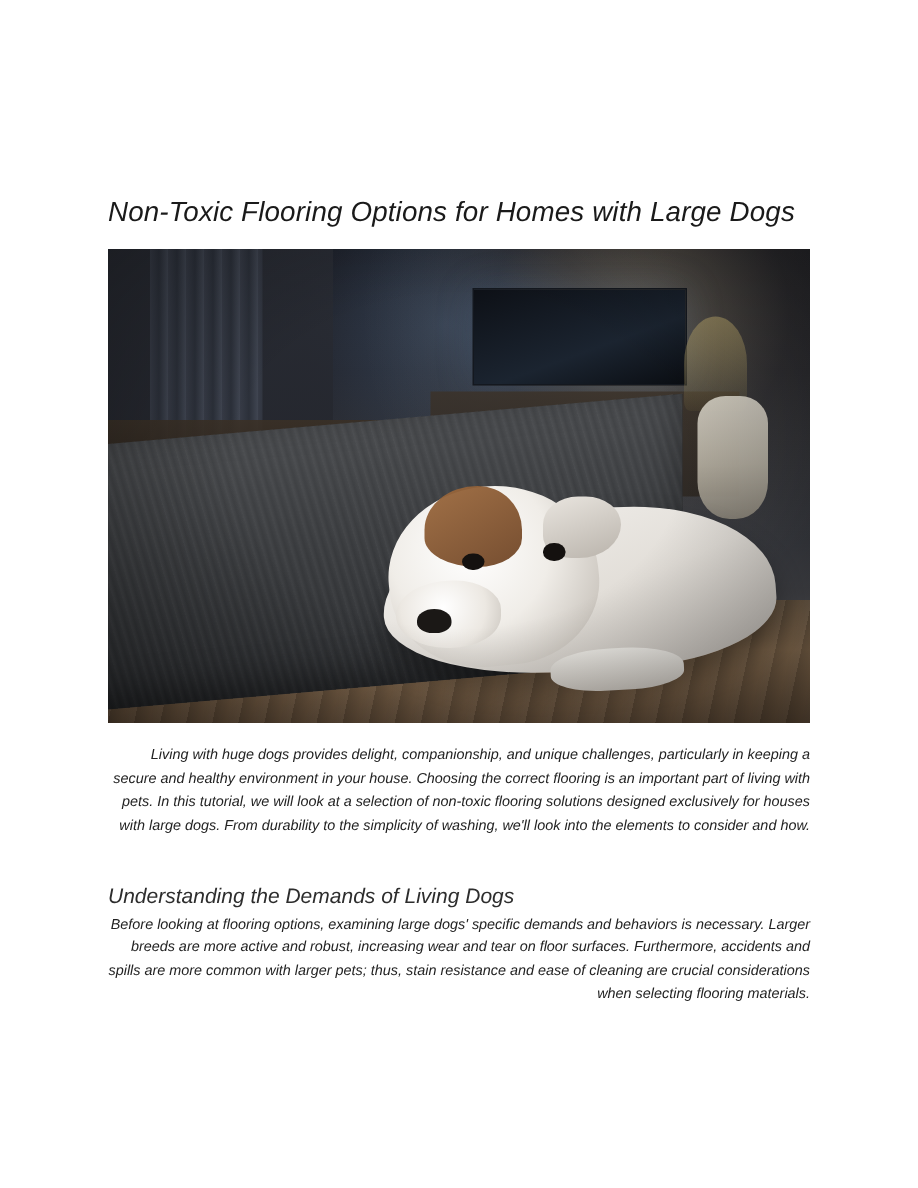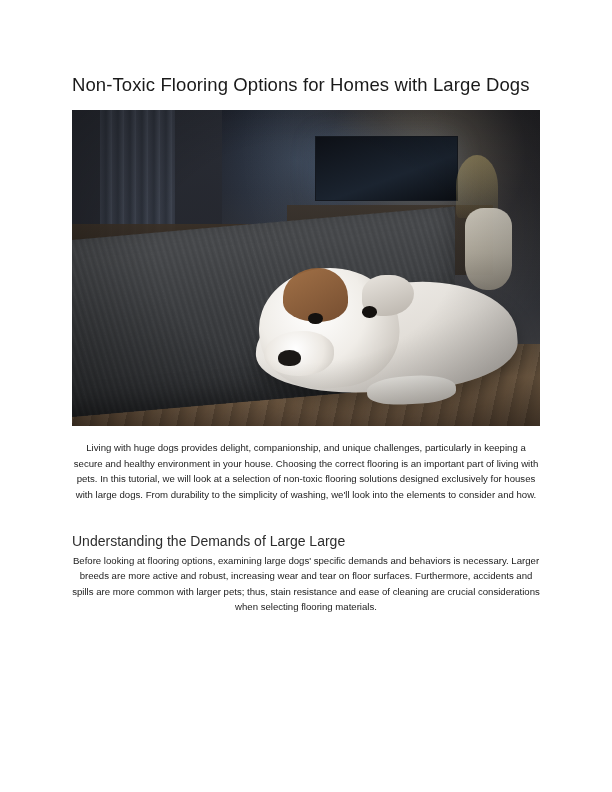--- a/index.html
+++ b/index.html
@@ -13,21 +13,22 @@
     font-family: "Liberation Sans", sans-serif;
     color: #000000;
     overflow: hidden;
   }
   .page {
     position: relative;
     width: 612px;
     height: 792px;
     background: #ffffff;
     box-sizing: border-box;
-    padding: 56px 72px 72px 72px;
+    padding: 112px 72px 72px 72px;
+    font-style: italic;
   }
   .doc-title {
     font-size: 18.5px;
     font-weight: normal;
     line-height: 1.42;
     color: #1a1a1a;
     margin: 16px 0 0 0;
     letter-spacing: 0.1px;
   }
   .hero-figure {
@@ -173,21 +174,21 @@
     position: absolute;
     inset: 0;
     background: radial-gradient(ellipse at 50% 45%, rgba(0,0,0,0) 45%, rgba(0,0,0,0.38) 100%);
   }
 
   .body-text {
     font-size: 9.6px;
     line-height: 1.62;
     color: #222222;
     margin: 14px 0 0 0;
-    text-align: center;
+    text-align: right;
   }
   h2.section-heading {
     font-size: 14px;
     font-weight: normal;
     color: #2d2d2d;
     margin: 30px 0 0 0;
     line-height: 1.3;
   }
   .section-body {
     margin-top: 2px;
@@ -219,17 +220,17 @@
       <div class="dog-eye-l"></div>
       <div class="dog-eye-r"></div>
       <div class="dog-nose"></div>
       <div class="dog-paw"></div>
       <div class="photo-vignette"></div>
     </div>
   </figure>
 
   <p class="body-text">Living with huge dogs provides delight, companionship, and unique challenges, particularly in keeping a secure and healthy environment in your house. Choosing the correct flooring is an important part of living with pets. In this tutorial, we will look at a selection of non-toxic flooring solutions designed exclusively for houses with large dogs. From durability to the simplicity of washing, we'll look into the elements to consider and how.</p>
 
-  <h2 class="section-heading">Understanding the Demands of Large Large</h2>
+  <h2 class="section-heading">Understanding the Demands of Living Dogs</h2>
 
   <p class="body-text section-body">Before looking at flooring options, examining large dogs' specific demands and behaviors is necessary. Larger breeds are more active and robust, increasing wear and tear on floor surfaces. Furthermore, accidents and spills are more common with larger pets; thus, stain resistance and ease of cleaning are crucial considerations when selecting flooring materials.</p>
 
 </div>
 
 </body></html>

